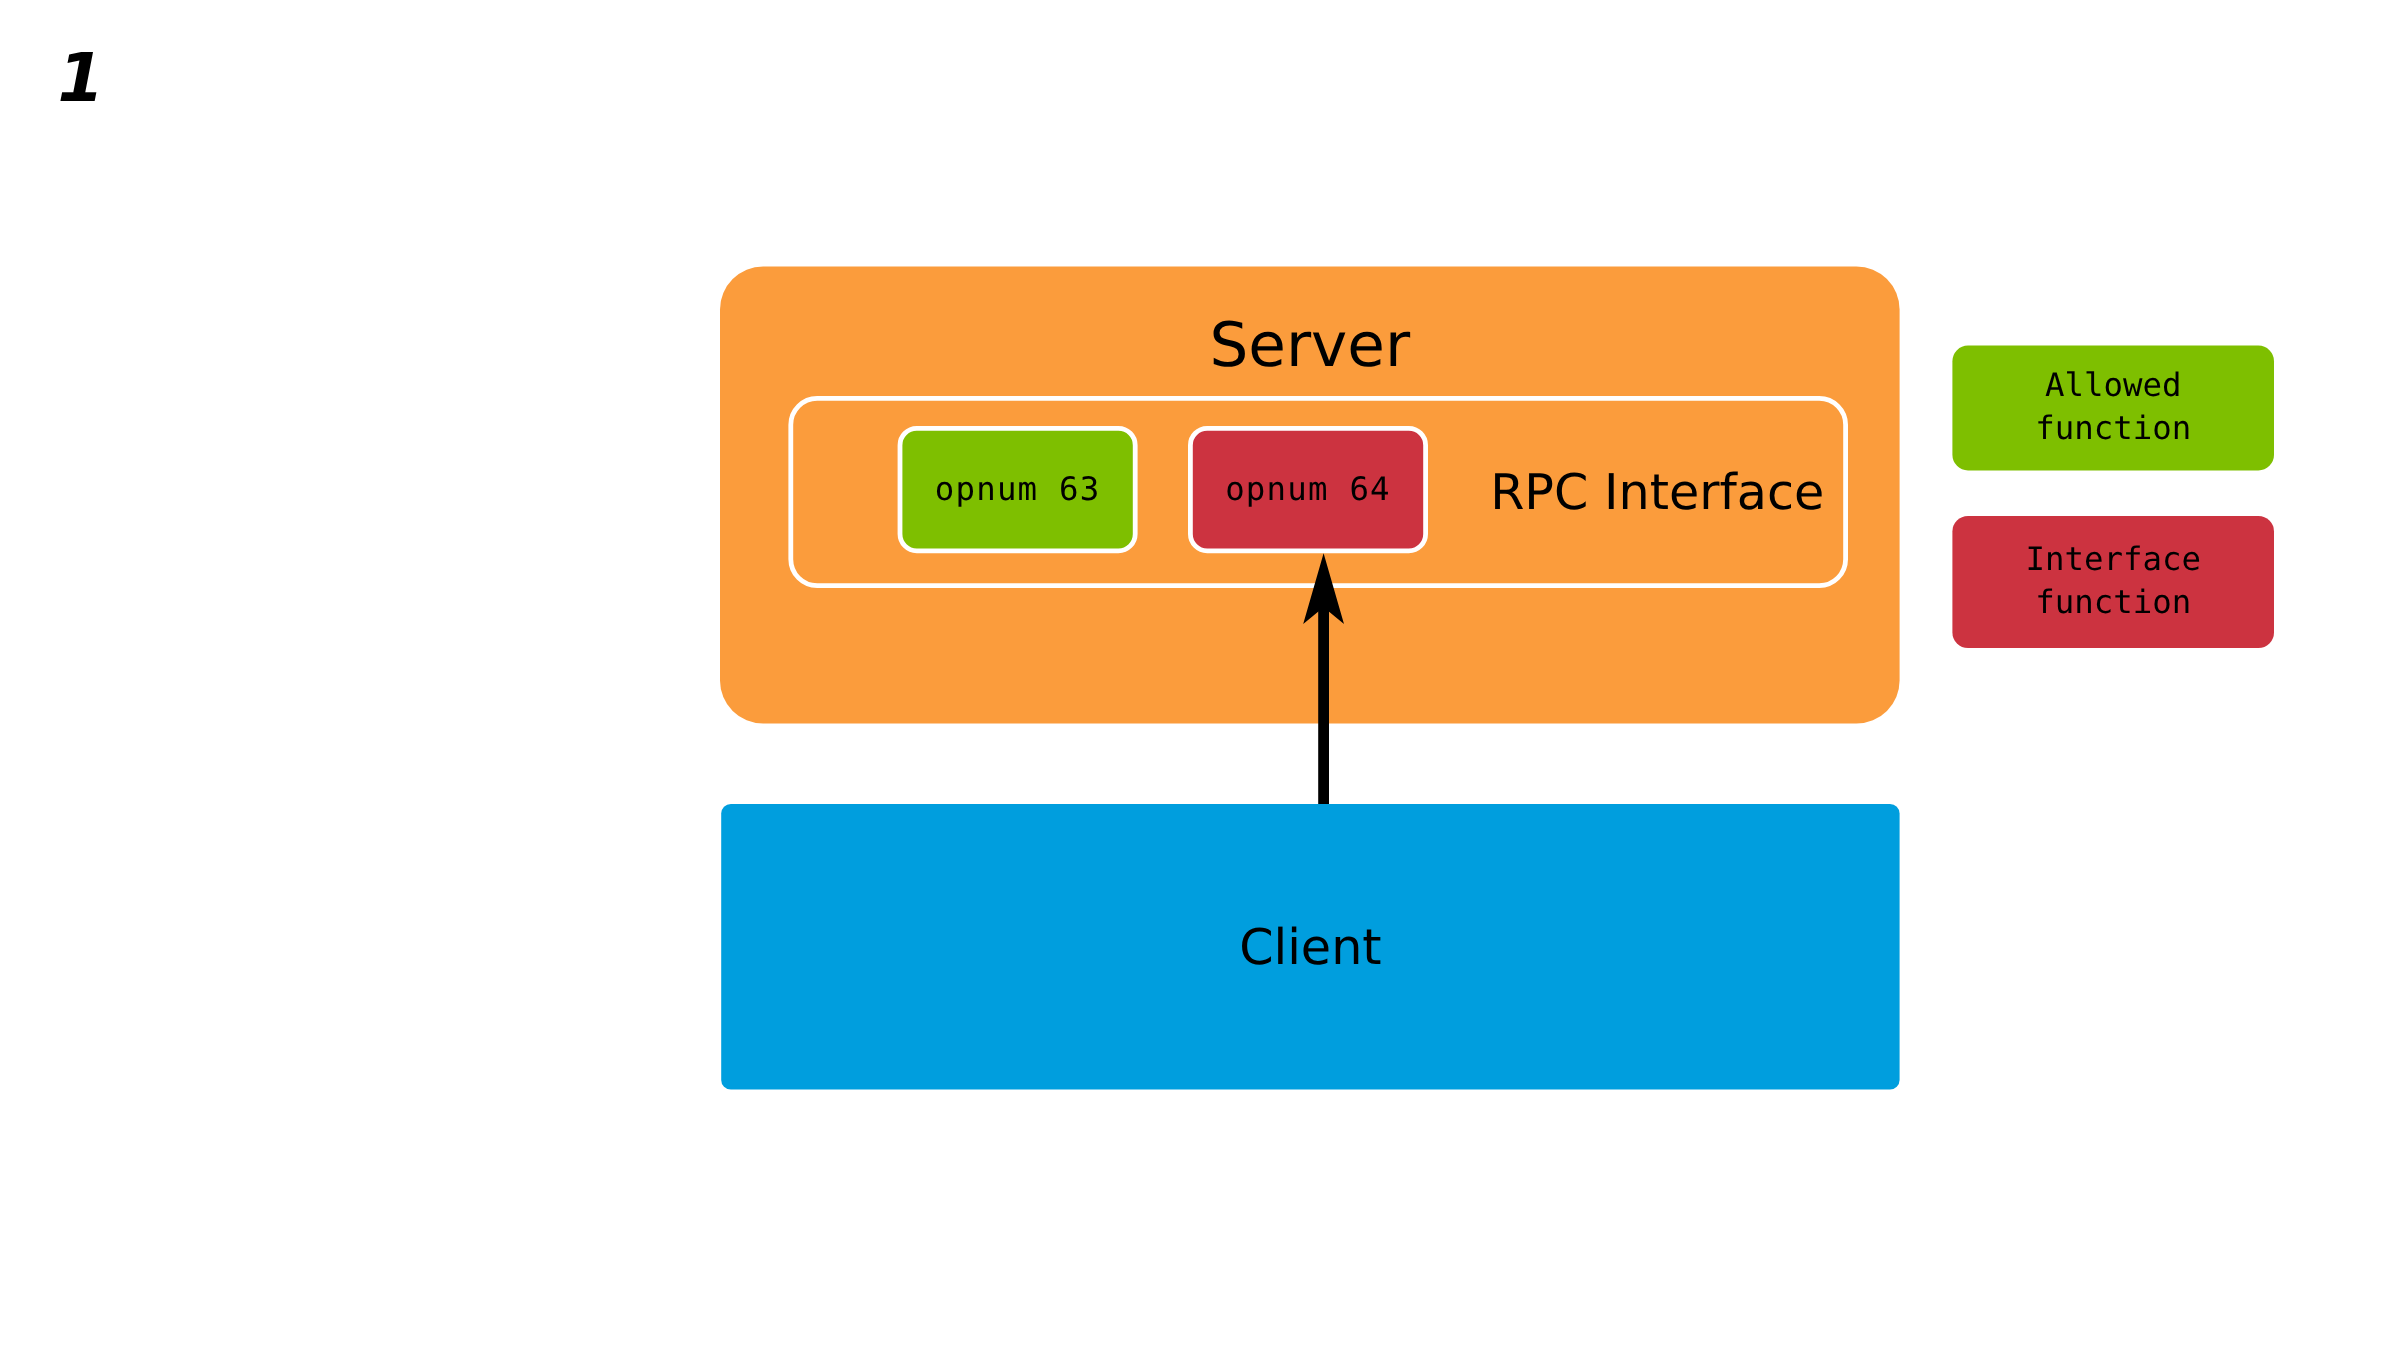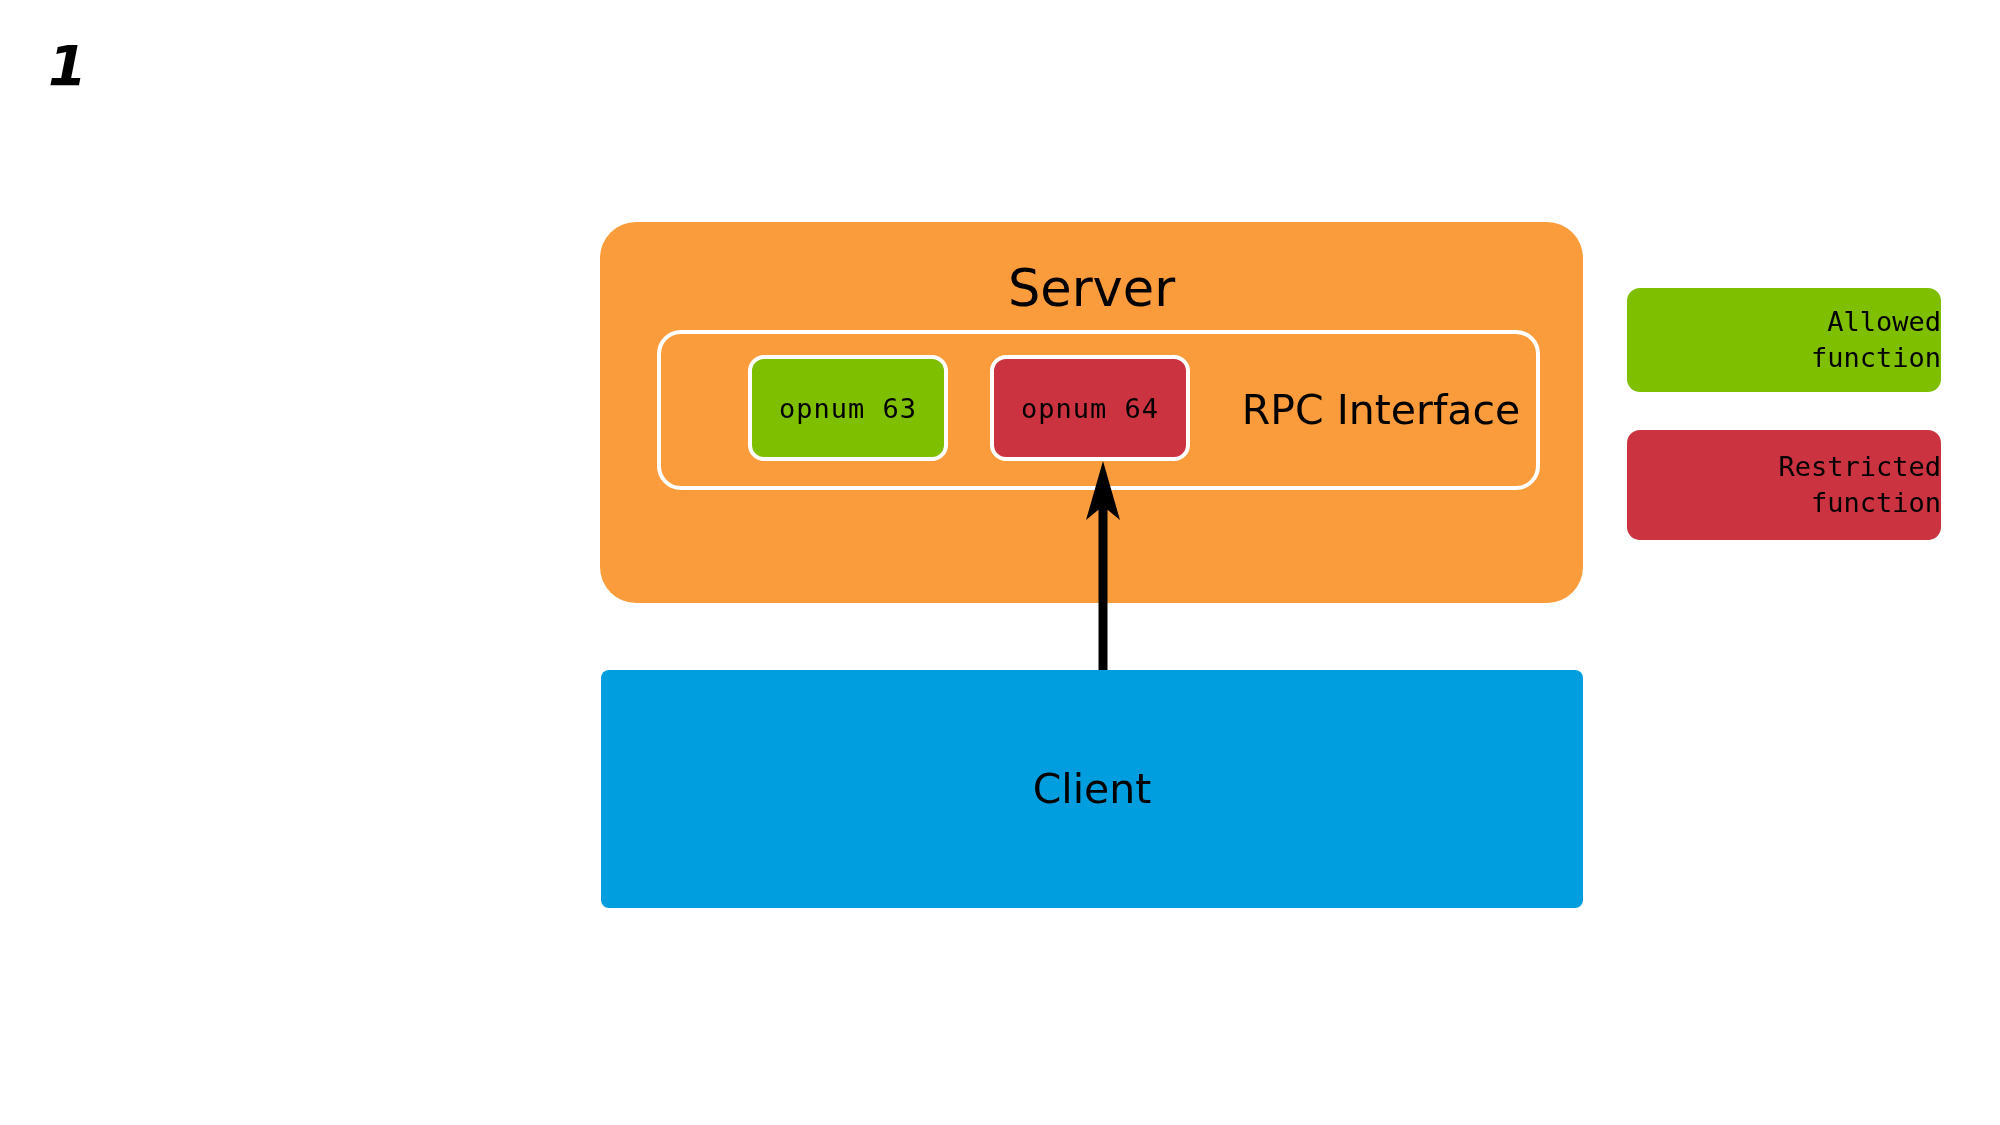--- a/index.html
+++ b/index.html
@@ -143,26 +143,26 @@
   }
 
   
   .legend {
     position: absolute;
     left: 1627px;
     top: 288px;
     width: 286px;
   }
   .legend-item {
-    width: 314px;
+    width: 268px;
     border-radius: 13px;
     box-sizing: border-box;
     display: flex;
     flex-direction: column;
-    align-items: flex-end;
+    align-items: center;
     justify-content: center;
     font-family: "DejaVu Sans Mono", monospace;
     font-size: 27px;
     color: #000000;
     line-height: 1.35;
     text-align: center;
   }
   .legend-allowed {
     height: 104px;
     background: #7EBF00;
@@ -209,18 +209,18 @@
     <div class="client-title">Client</div>
   </div>
 
   <div class="legend">
     <div class="legend-item legend-allowed">
       <span class="legend-line">Allowed</span>
       <span class="legend-line">function</span>
     </div>
 
     <div class="legend-item legend-restricted">
-      <span class="legend-line">Restricted</span>
+      <span class="legend-line">Interface</span>
       <span class="legend-line">function</span>
     </div>
   </div>
 
 </div>
 
 </body></html>

